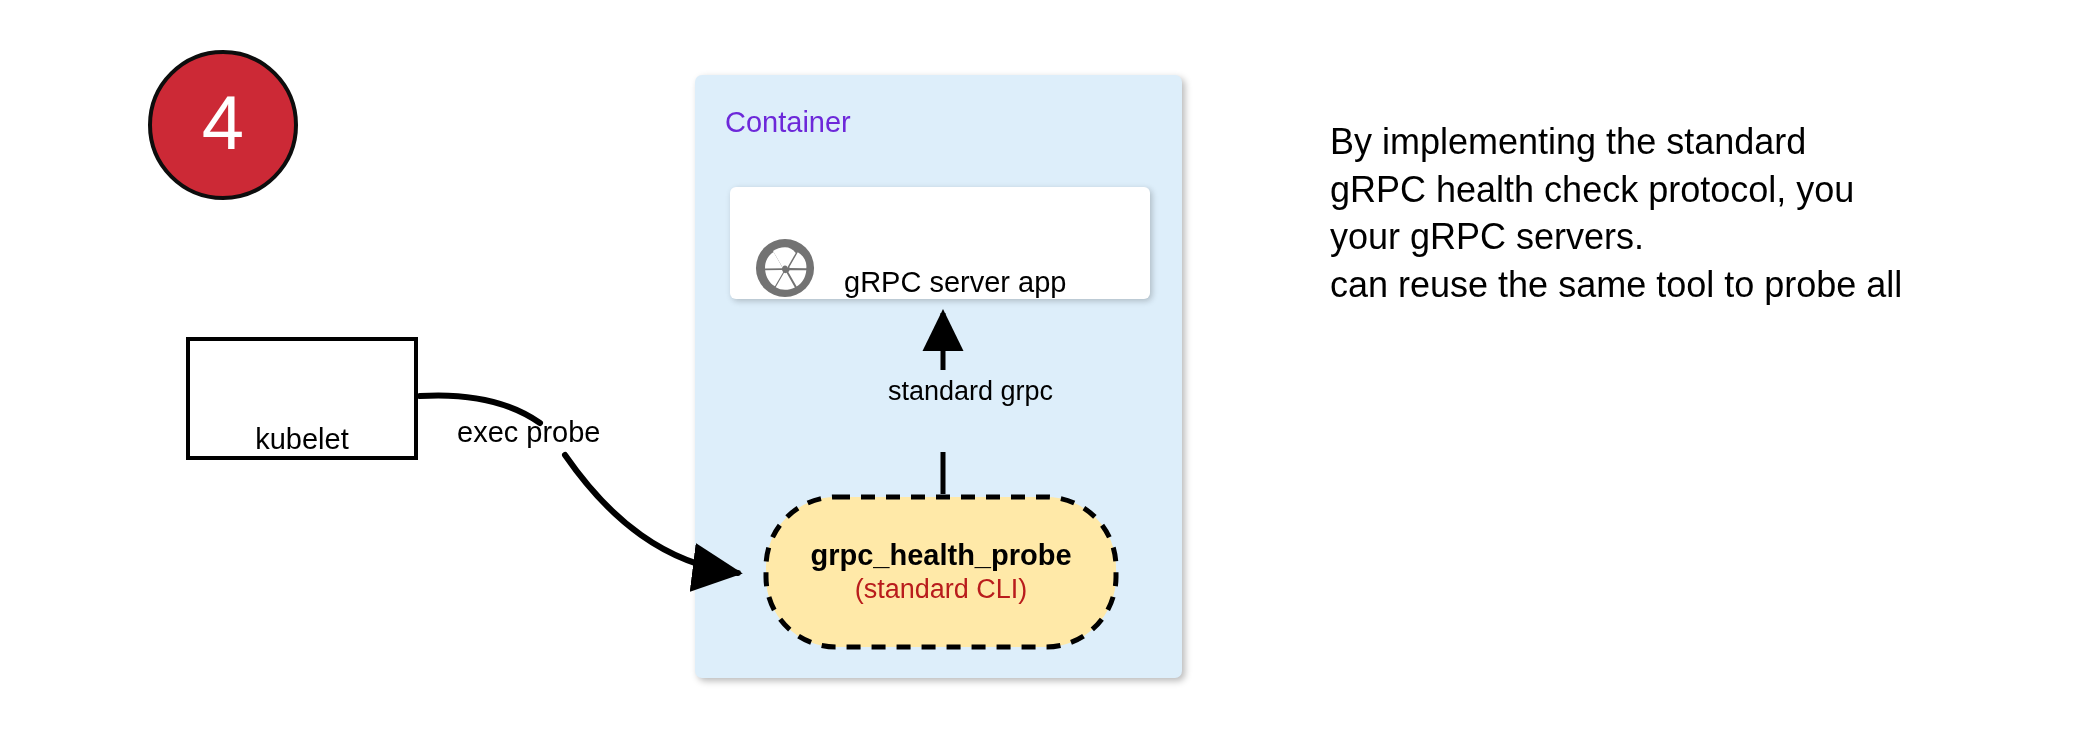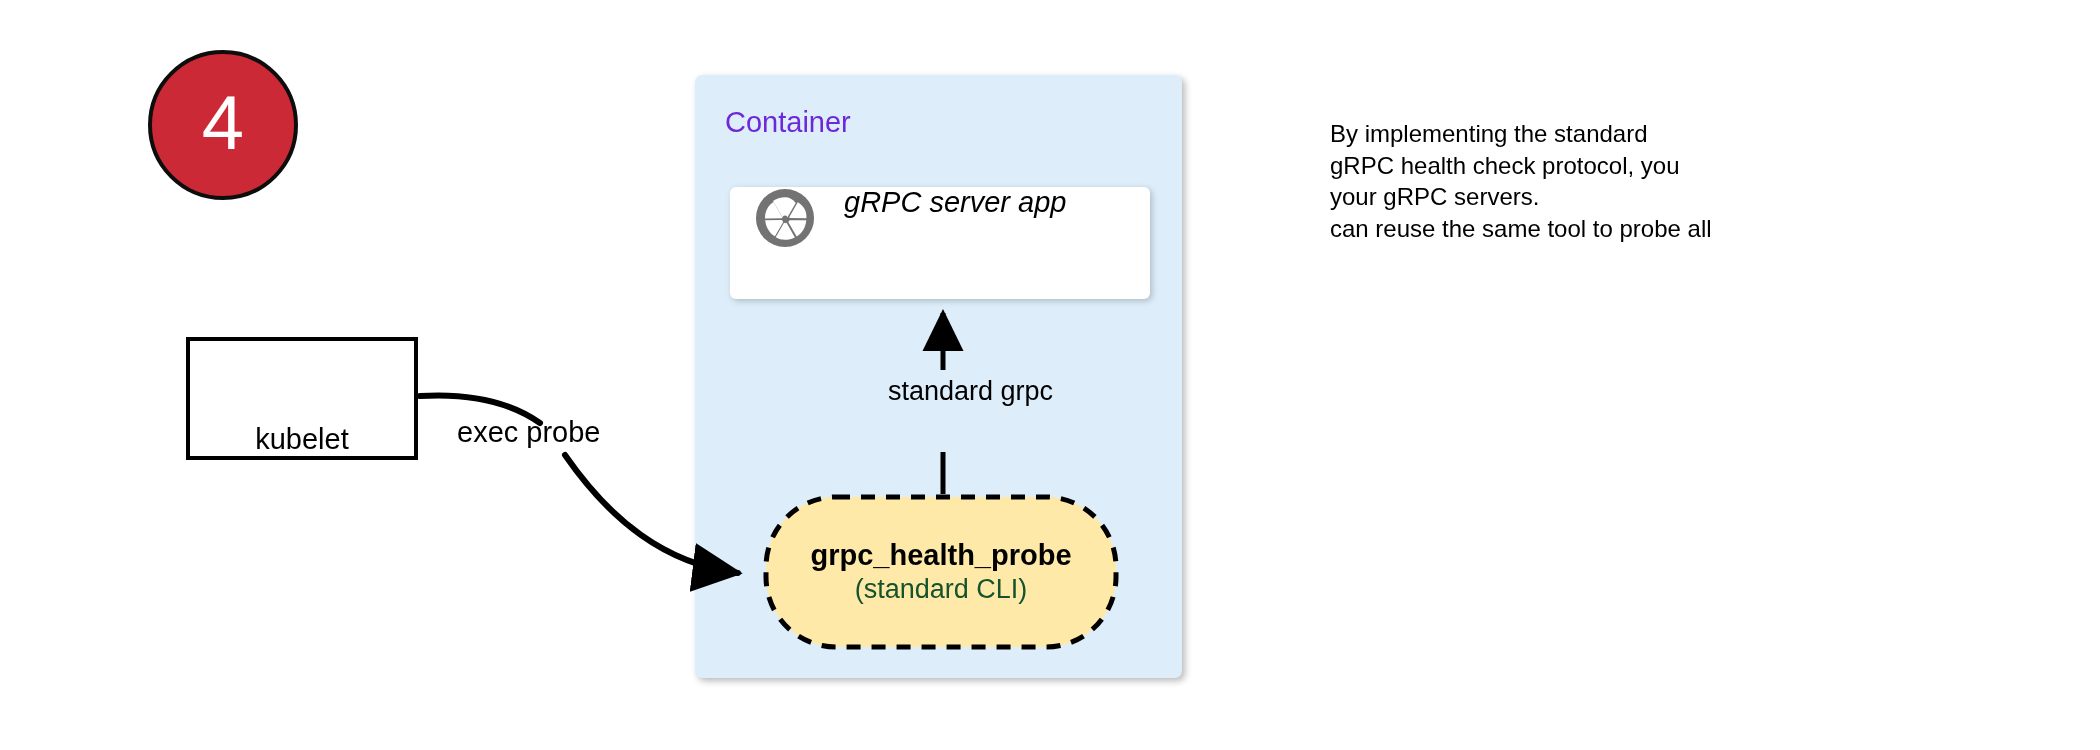--- a/index.html
+++ b/index.html
@@ -70,24 +70,23 @@
   .server-card {
     position: absolute;
     left: 730px;
     top: 187px;
     width: 420px;
     height: 112px;
     background: #ffffff;
     border-radius: 6px;
     box-shadow: 2px 2px 6px rgba(0,0,0,0.22);
     display: flex;
-    align-items: flex-start;
+    align-items: flex-end;
     box-sizing: border-box;
     padding-left: 24px;
-    font-style: italic;
   }
   .grpc-logo {
     width: 62px;
     height: 62px;
     flex: 0 0 62px;
     display: block;
   }
   .server-card-label {
     margin-left: 28px;
     font-size: 29px;
@@ -123,21 +122,21 @@
   }
   .probe-title {
     font-size: 29px;
     font-weight: bold;
     color: #000000;
     white-space: nowrap;
   }
   .probe-subtitle {
     font-size: 27px;
     font-weight: 400;
-    color: #14532d;
+    color: #b91c1c;
     white-space: nowrap;
     margin-top: 2px;
     text-align: right;
   }
 
   
   .kubelet-box {
     position: absolute;
     left: 186px;
     top: 337px;
@@ -194,21 +193,21 @@
   .edge-label-protocol div {
     white-space: nowrap;
   }
 
   
   .side-note {
     position: absolute;
     left: 1330px;
     top: 118px;
     width: 580px;
-    font-size: 24px;
+    font-size: 36px;
     line-height: 1.32;
     color: #000000;
   }
   .side-note div {
     white-space: nowrap;
   }
 </style>
 </head>
 <body>
 

